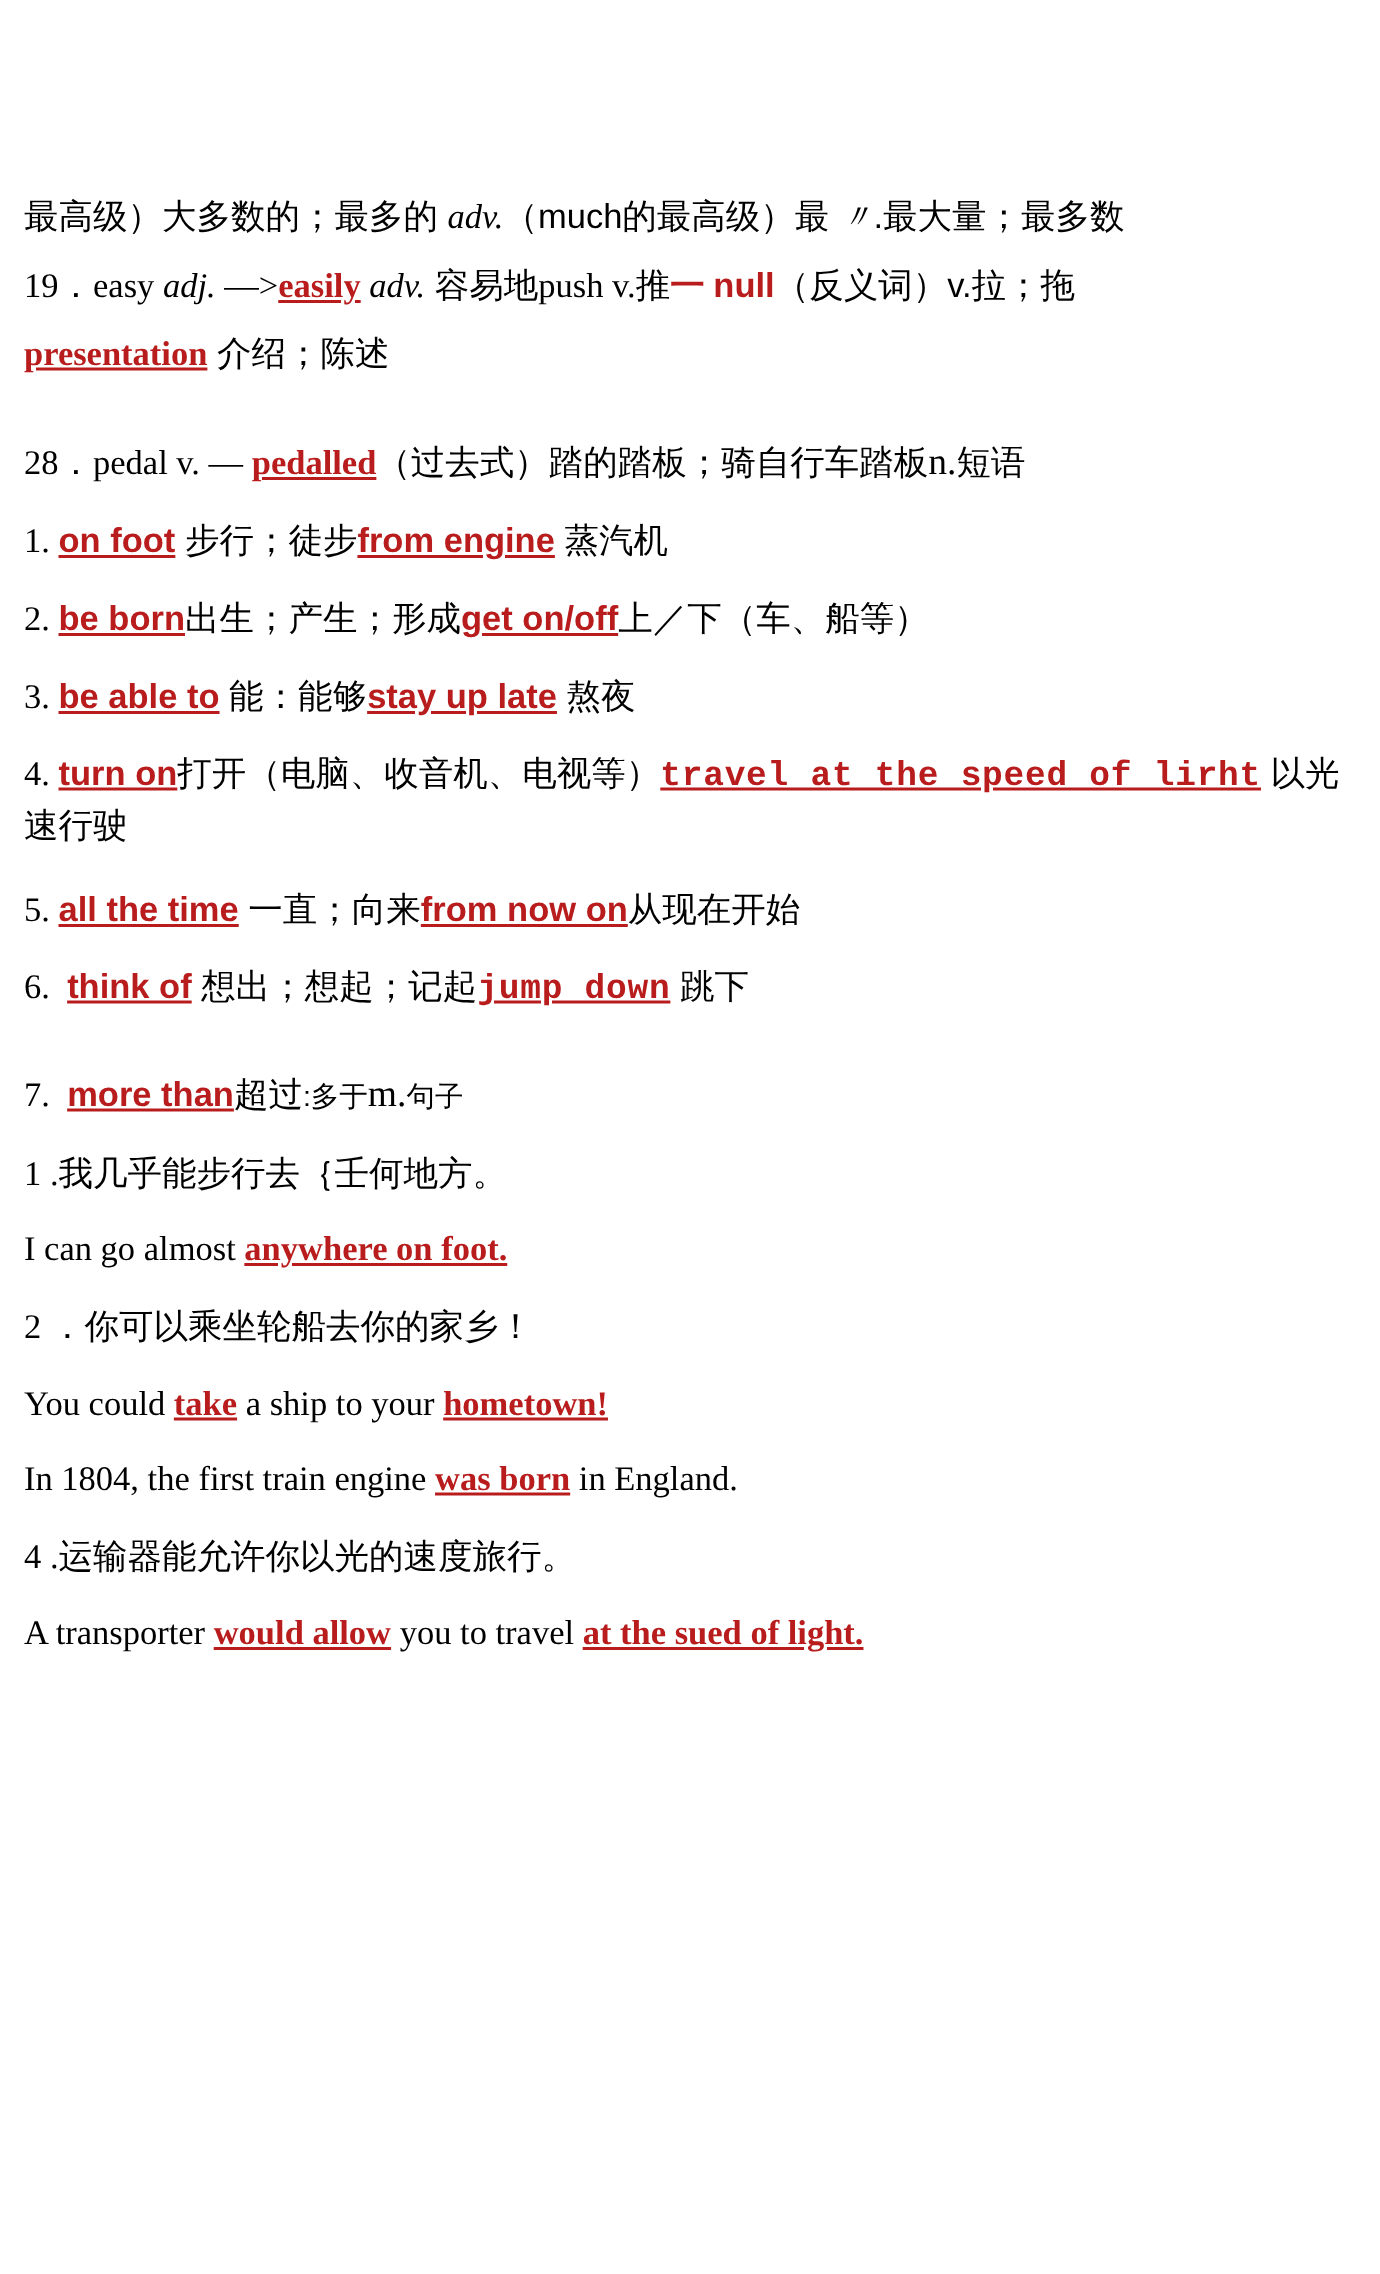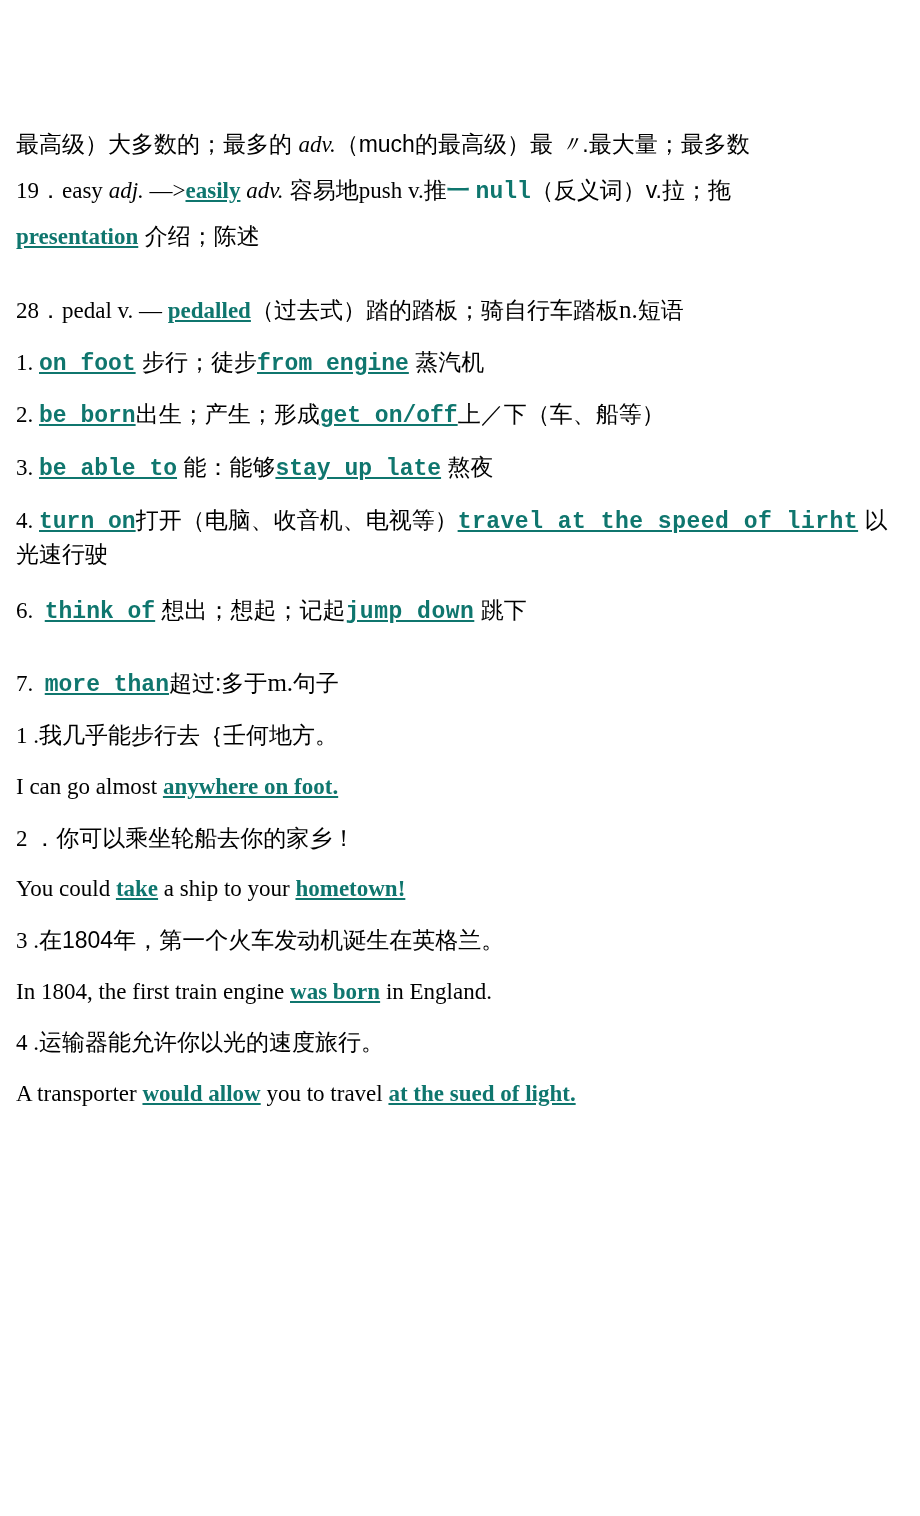--- a/index.html
+++ b/index.html
@@ -32,43 +32,43 @@
     font-size: 23px;
     line-height: 1.42;
     margin: 0 0 10px 0;
     word-wrap: break-word;
   }
   .line.tight { margin-bottom: 4px; }
   .gap-md { margin-bottom: 18px; }
   .gap-sm { margin-bottom: 12px; }
 
   .red {
-    color: #0f766e;
+    color: #b91c1c;
   }
   .u {
     text-decoration: underline;
   }
   .b {
     font-weight: bold;
   }
   .it {
     font-style: italic;
   }
   .mono {
     font-family: "Liberation Mono", monospace;
     letter-spacing: 0.5px;
   }
   .sans {
-    font-family: Liberation Mono, monospace;
+    font-family: Liberation Sans, sans-serif;
   }
   .cn {
     font-family: "Liberation Sans", sans-serif;
   }
   .small {
-    font-size: 23px;
+    font-size: 19px;
   }
   .big {
     font-size: 25px;
   }
   .spacer-18 { height: 18px; }
   .spacer-26 { height: 26px; }
 </style>
 </head>
 <body>
 
@@ -105,20 +105,23 @@
     <div class="line gap-md">
       <span>3.</span>&nbsp;<span class="red b u sans">be able to</span><span class="cn"> 能：能够</span><span class="red b u sans">stay up late</span><span class="cn"> 熬夜</span>
     </div>
 
     <div class="line tight">
       <span>4.</span>&nbsp;<span class="red b u sans">turn on</span><span class="cn">打开（电脑、收音机、电视等）</span><span class="red b u mono">travel at the speed of lirht</span><span class="cn"> 以光速行驶</span>
     </div>
 
     <div class="spacer-18"></div>
 
+    <div class="line gap-md">
+      <span>5.</span>&nbsp;<span class="red b u sans">all the time</span><span class="cn"> 一直；向来</span><span class="red b u sans">from now on</span><span class="cn">从现在开始</span>
+    </div>
 
     <div class="line gap-md">
       <span>6.</span>&nbsp;&nbsp;<span class="red b u sans">think of</span><span class="cn"> 想出；想起；记起</span><span class="red b u mono">jump down</span><span class="cn"> 跳下</span>
     </div>
 
     <div class="spacer-18"></div>
 
     <div class="line gap-md">
       <span>7.</span>&nbsp;&nbsp;<span class="red b u sans">more than</span><span class="cn">超过</span><span class="cn small">:多于</span><span class="big">m.</span><span class="cn small">句子</span>
     </div>
@@ -132,23 +135,20 @@
     </div>
 
     <div class="line gap-md">
       <span>2 ．</span><span class="cn">你可以乘坐轮船去你的家乡！</span>
     </div>
 
     <div class="line gap-md">
       <span>You could </span><span class="red b u">take</span><span> a ship to your </span><span class="red b u">hometown!</span>
     </div>
 
-    <div class="line gap-md">
-      <span>3 .</span><span class="cn">在1804年，第一个火车发动机诞生在英格兰。</span>
-    </div>
 
     <div class="line gap-md">
       <span>In 1804, the first train engine </span><span class="red b u">was born</span><span> in England.</span>
     </div>
 
     <div class="line gap-md">
       <span>4 .</span><span class="cn">运输器能允许你以光的速度旅行。</span>
     </div>
 
     <div class="line">

